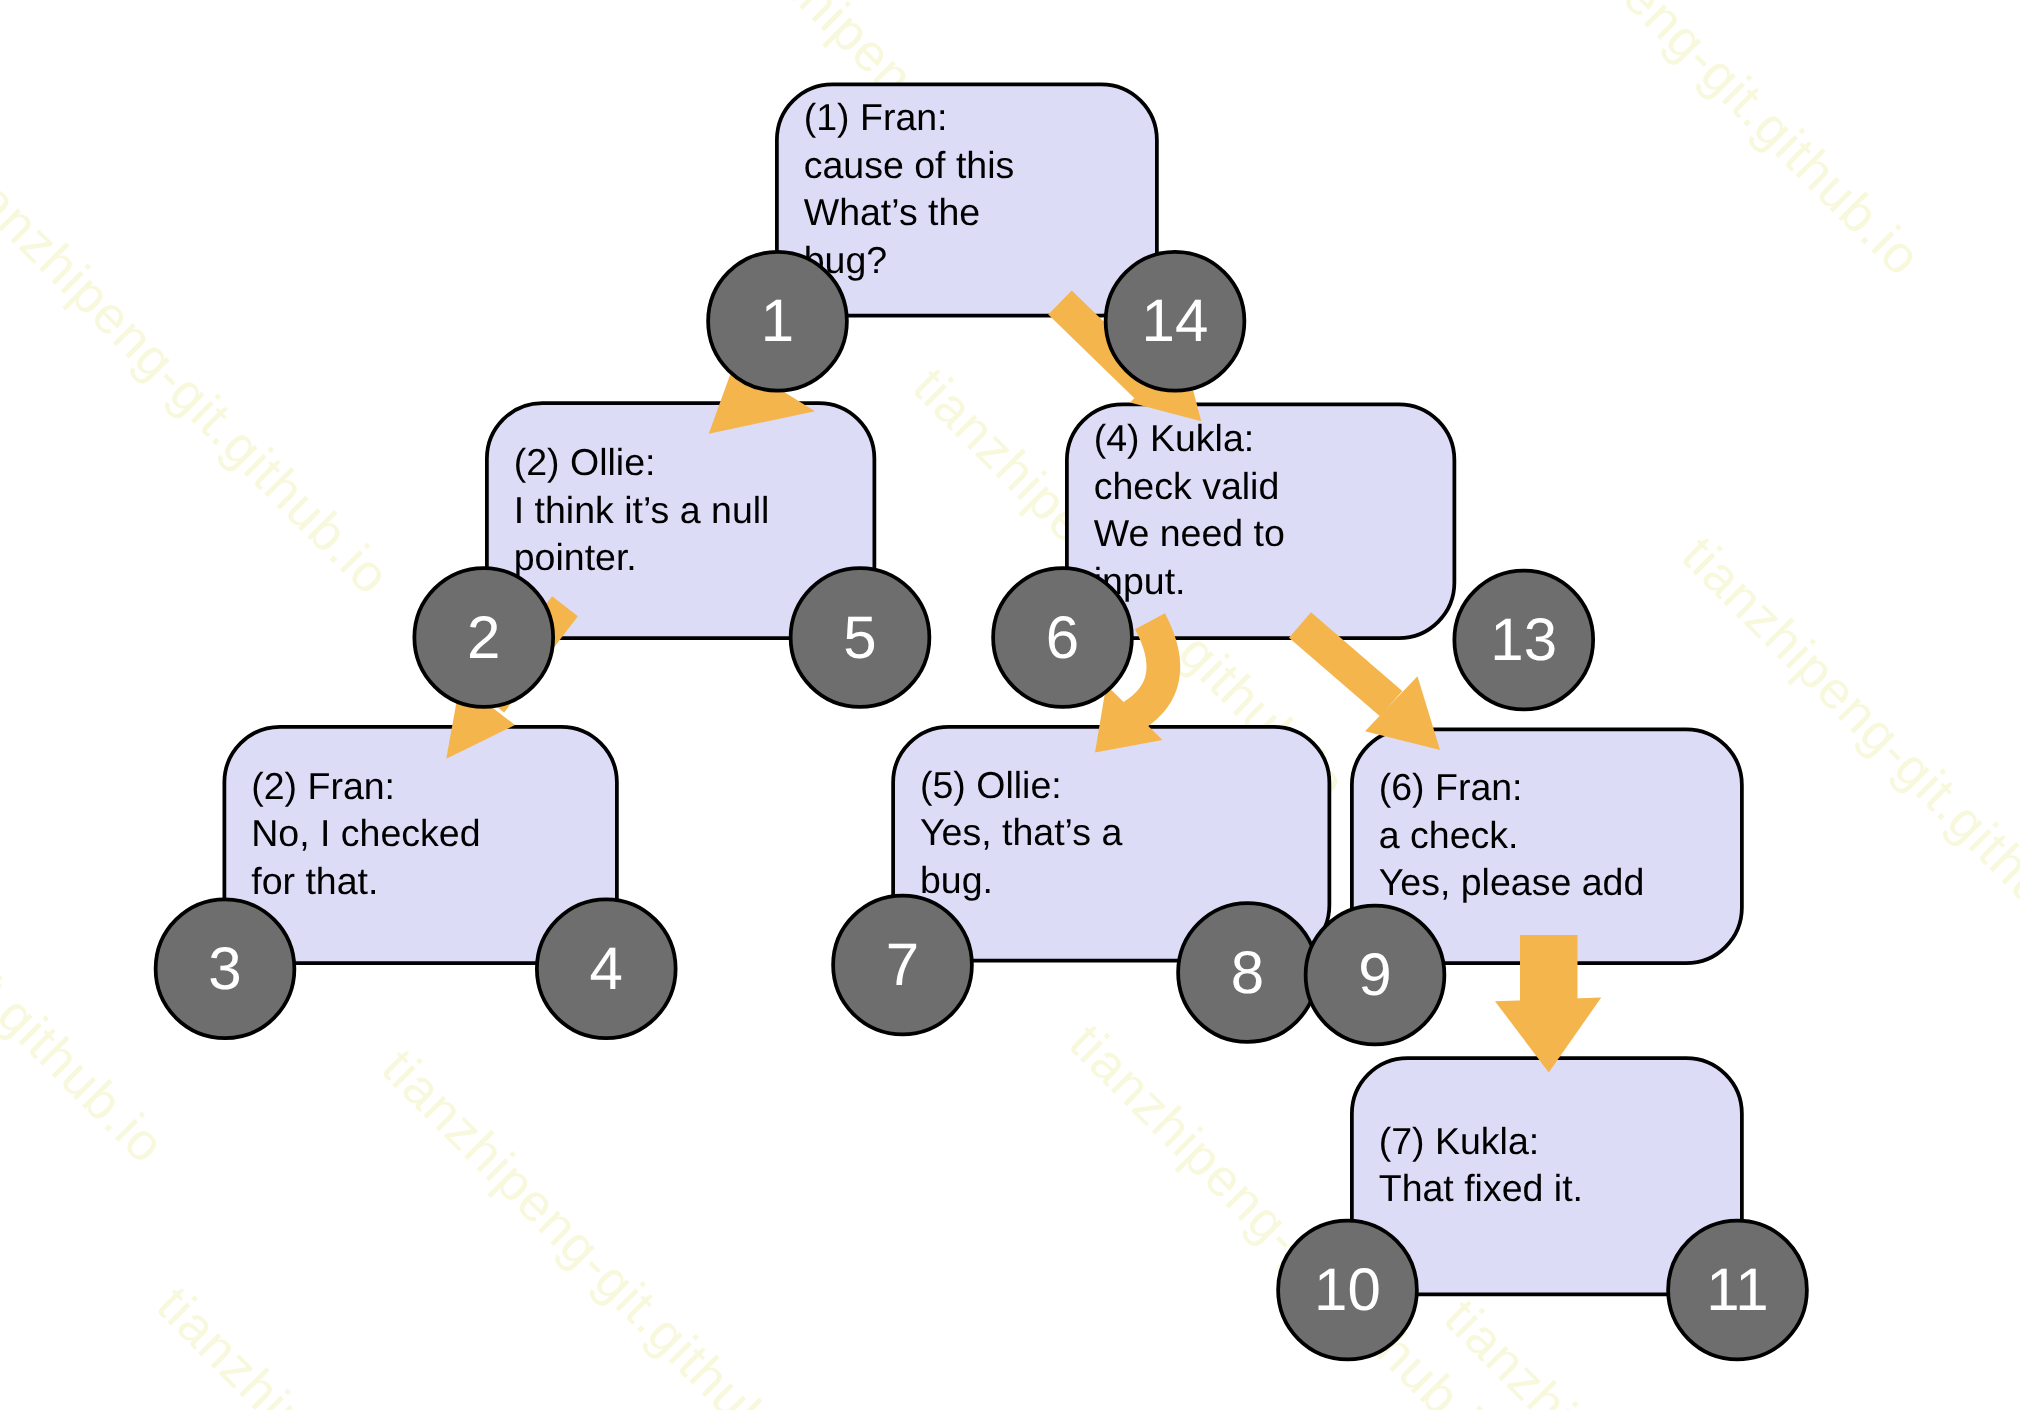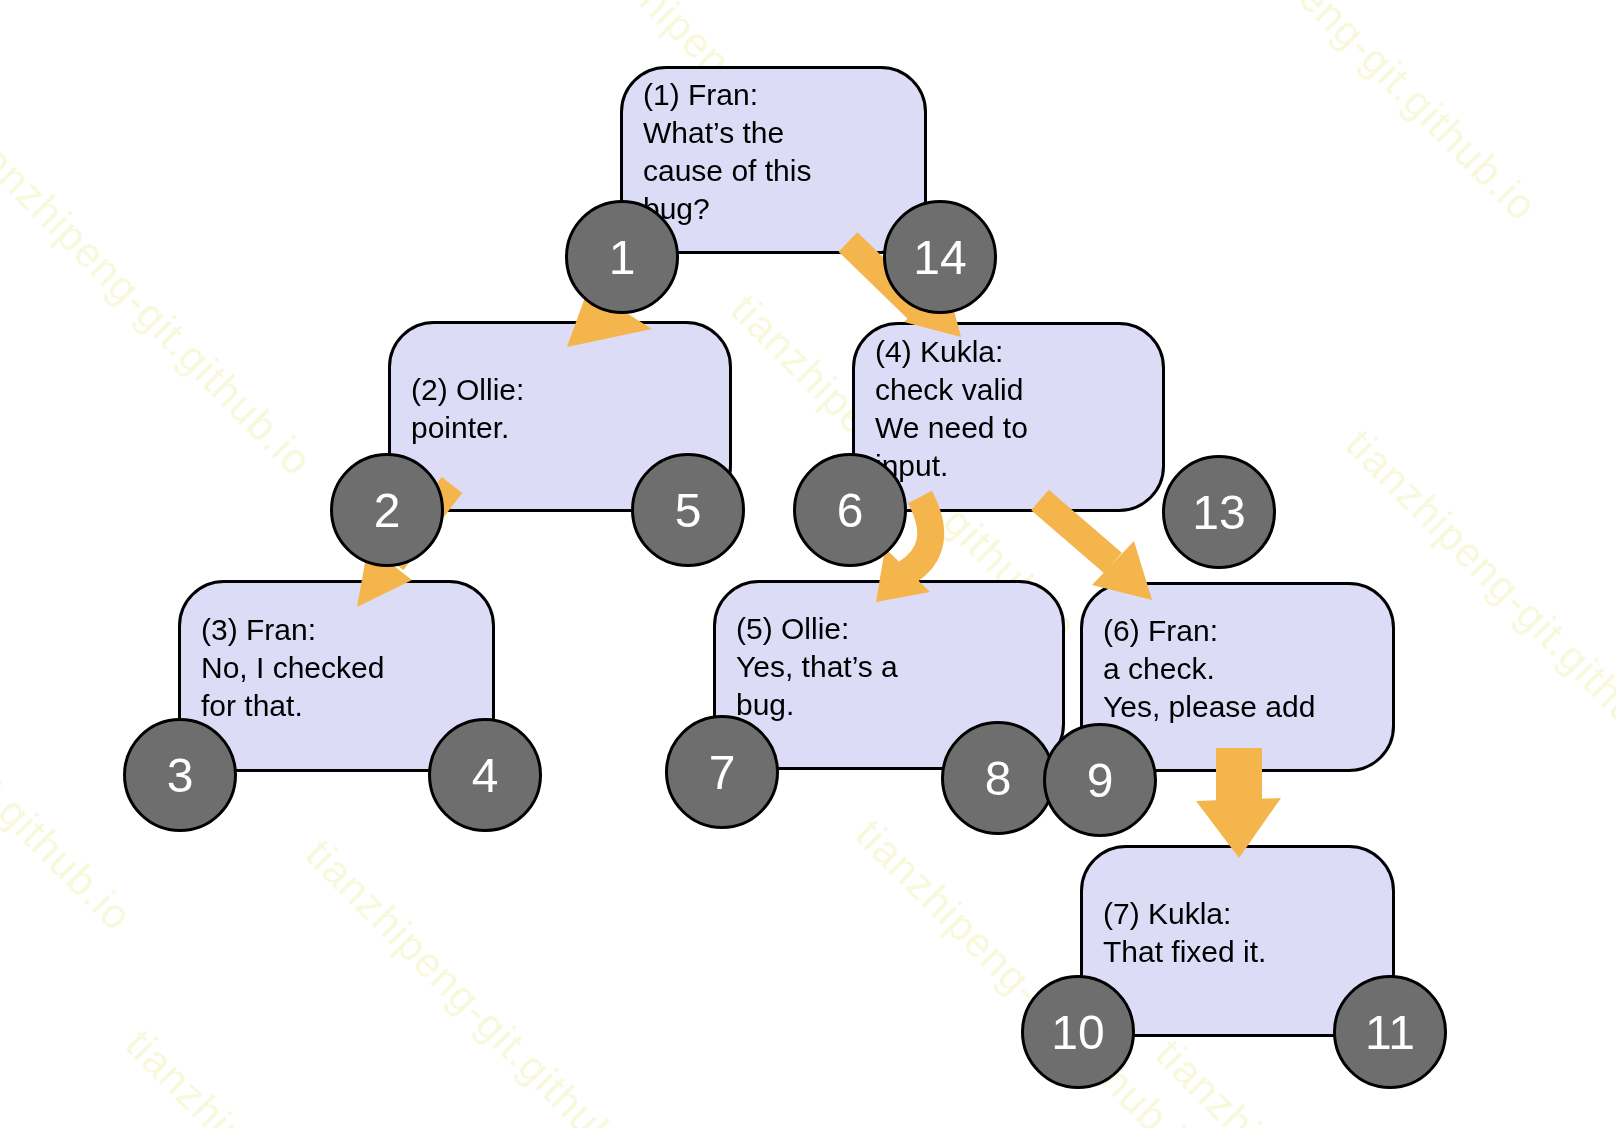--- a/index.html
+++ b/index.html
@@ -43,39 +43,40 @@
   <div class="watermark" style="left:755px;top:285px">tianzhipeng-git.github.io</div>
   <div class="watermark" style="left:1370px;top:420px">tianzhipeng-git.github.io</div>
   <div class="watermark" style="left:-190px;top:575px">tianzhipeng-git.github.io</div>
   <div class="watermark" style="left:330px;top:830px">tianzhipeng-git.github.io</div>
   <div class="watermark" style="left:880px;top:810px">tianzhipeng-git.github.io</div>
   <div class="watermark" style="left:1180px;top:1030px">tianzhipeng-git.github.io</div>
   <div class="watermark" style="left:150px;top:1020px">tianzhipeng-git.github.io</div>
 
   <div class="msg-box" style="left:620px;top:66px;width:307px;height:188px">
     <div class="msg-line">(1) Fran:</div>
+    <div class="msg-line">cause of this</div>
     <div class="msg-line">What’s the</div>
-    <div class="msg-line">cause of this</div>
     <div class="msg-line">bug?</div>
   </div>
 
-  <div class="msg-box" style="left:388px;top:321px;width:344px;height:191px">
+  <div class="msg-box" style="left:388px;top:321px;width:313px;height:191px">
     <div class="msg-line">(2) Ollie:</div>
+    <div class="msg-line">I think it’s a null</div>
     <div class="msg-line">pointer.</div>
   </div>
 
   <div class="msg-box" style="left:852px;top:322px;width:313px;height:190px">
     <div class="msg-line">(4) Kukla:</div>
     <div class="msg-line">check valid</div>
     <div class="msg-line">We need to</div>
     <div class="msg-line">input.</div>
   </div>
 
   <div class="msg-box" style="left:178px;top:580px;width:317px;height:192px">
-    <div class="msg-line">(3) Fran:</div>
+    <div class="msg-line">(2) Fran:</div>
     <div class="msg-line">No, I checked</div>
     <div class="msg-line">for that.</div>
   </div>
 
   <div class="msg-box" style="left:713px;top:580px;width:352px;height:190px">
     <div class="msg-line">(5) Ollie:</div>
     <div class="msg-line">Yes, that’s a</div>
     <div class="msg-line">bug.</div>
   </div>
 

